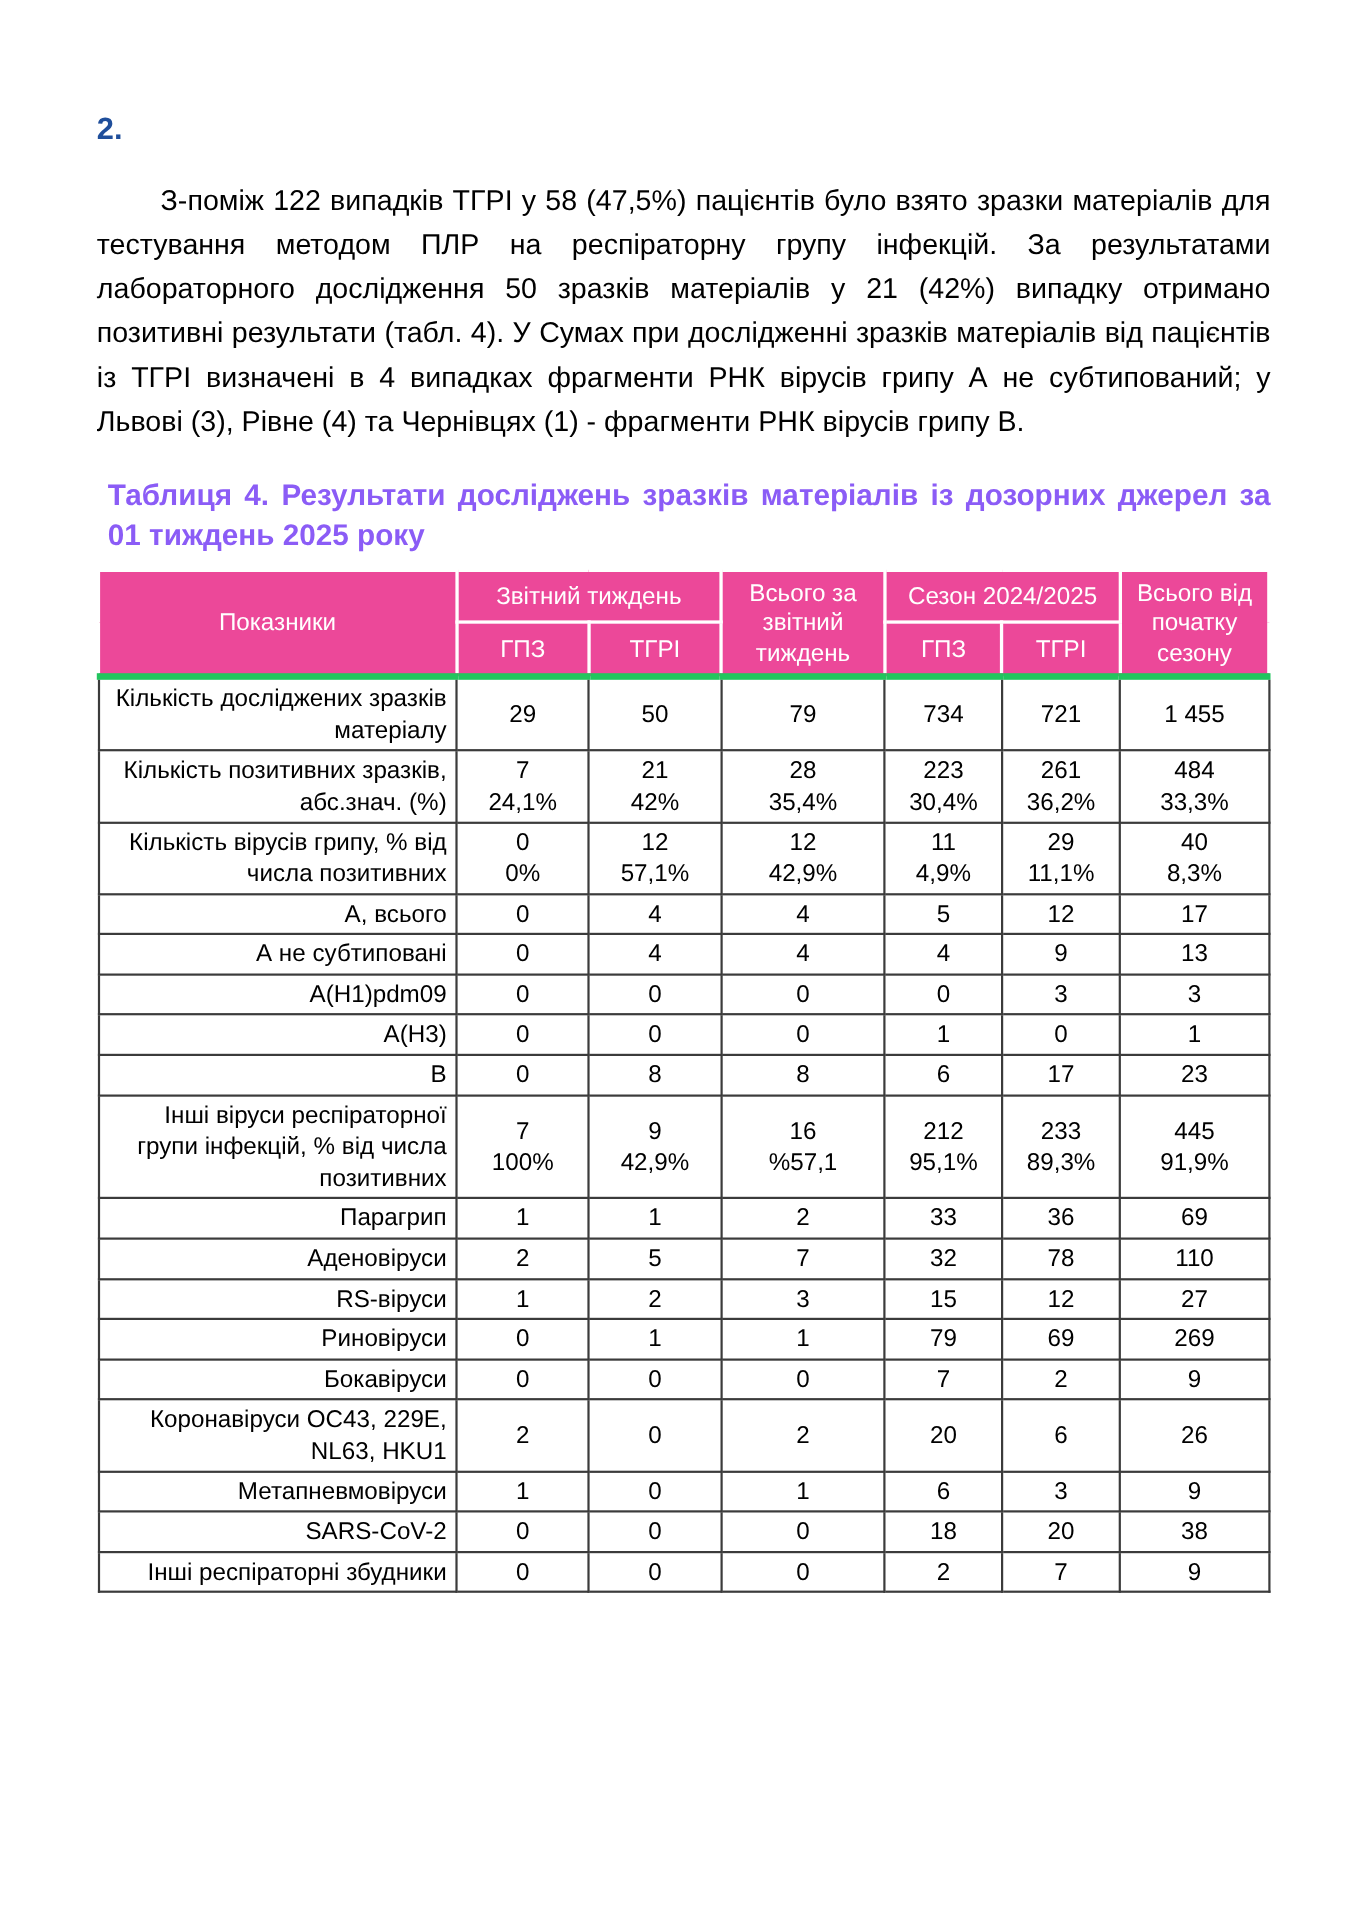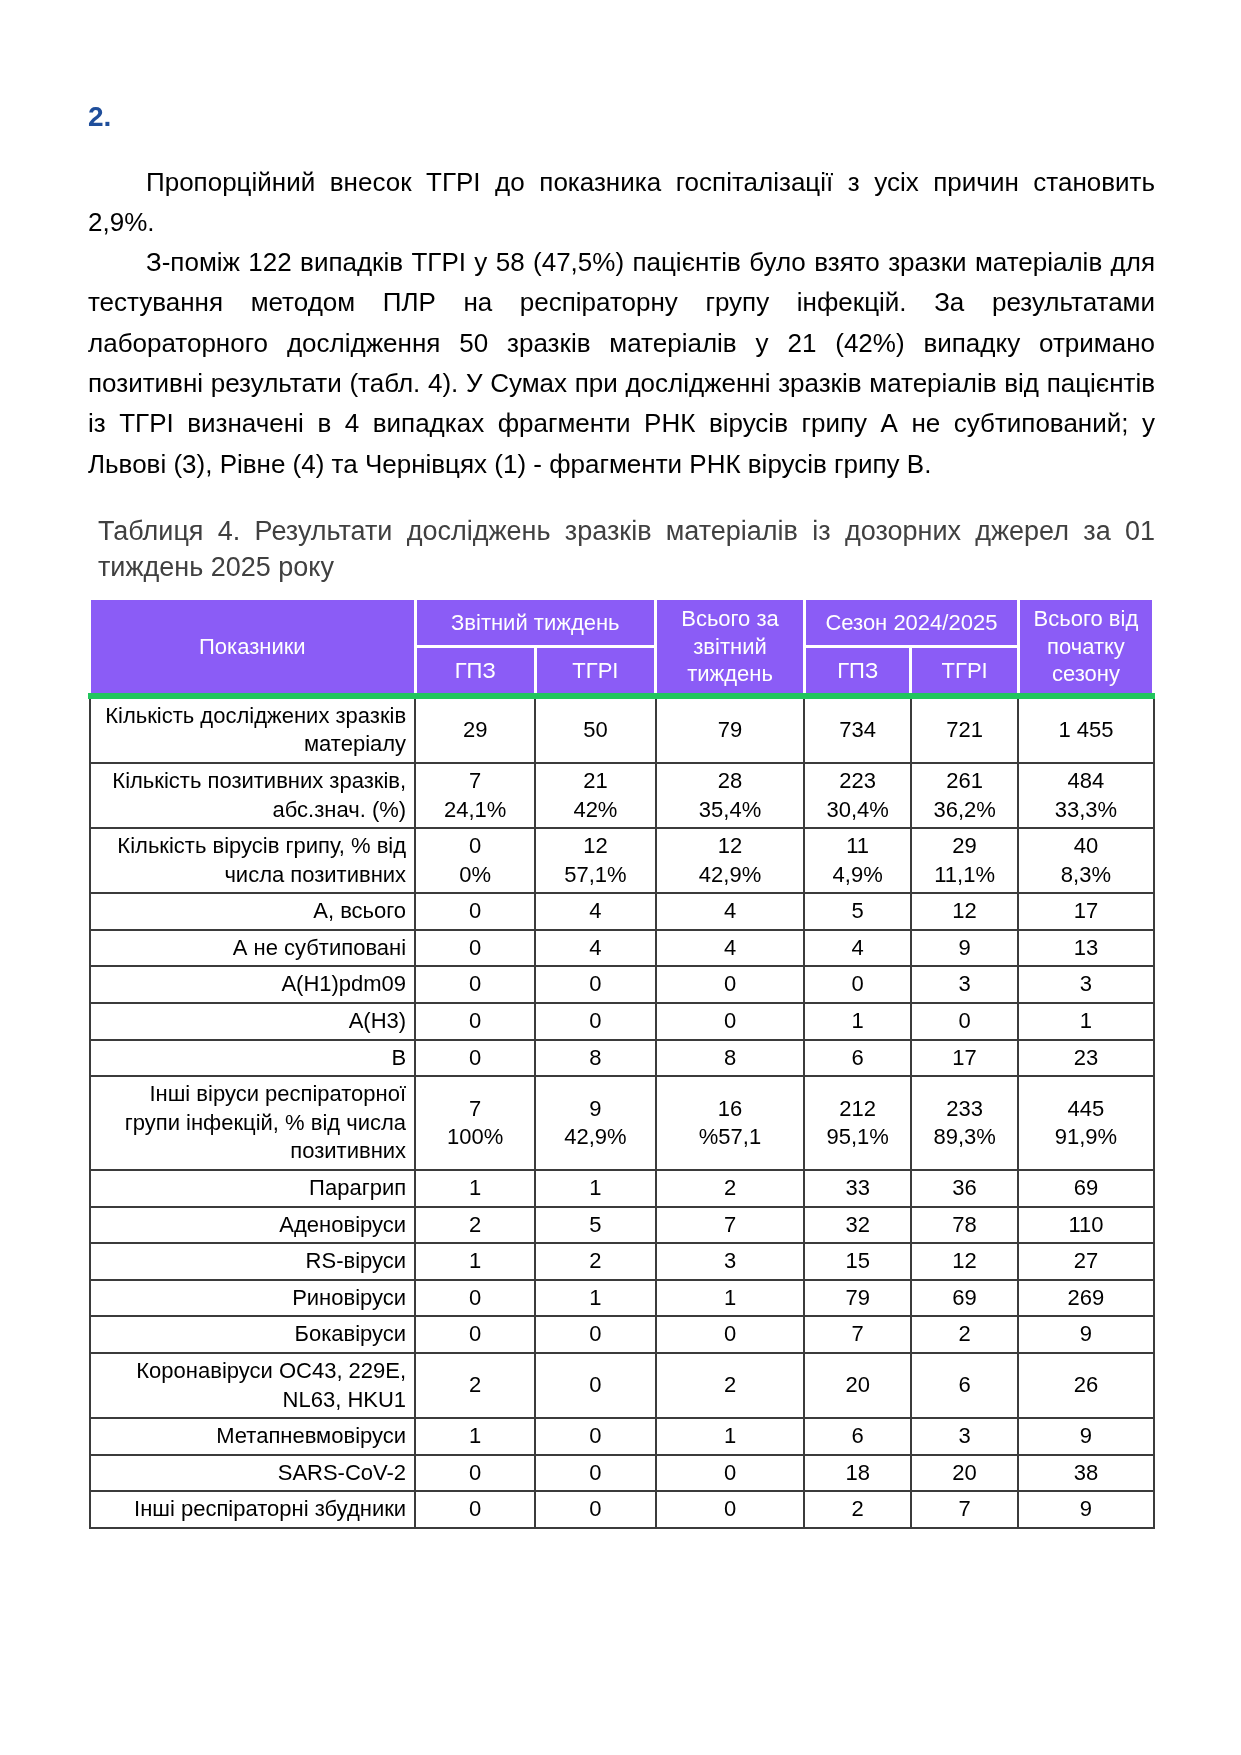--- a/index.html
+++ b/index.html
@@ -26,33 +26,33 @@
   .body-par {
     margin: 0;
     font-size: 26px;
     line-height: 1.55;
     text-align: justify;
     text-indent: 58px;
   }
   .table-title {
     margin: 30px 0 12px 10px;
     font-size: 27px;
-    font-weight: normal;
-    color: #404040;
+    font-weight: bold;
+    color: #8b5cf6;
     line-height: 1.32;
     text-align: justify;
   }
   table.results {
     width: 100%;
     border-collapse: collapse;
     font-size: 22px;
     table-layout: fixed;
   }
   thead th {
-    background: #8b5cf6;
+    background: #ec4899;
     color: #ffffff;
     font-weight: normal;
     border: 3px solid #ffffff;
     padding: 5px 4px;
     line-height: 1.25;
     text-align: center;
     vertical-align: middle;
   }
   thead th.h-dark-bottom { border-bottom: 6px solid #22c55e; }
   tbody td {
@@ -67,21 +67,20 @@
 </style>
 </head>
 <body>
 
 <div class="page">
 
   <h2 class="section-heading">
     <span>2.</span>
   </h2>
 
-  <p class="body-par">Пропорційний внесок ТГРІ до показника госпіталізації з усіх причин становить 2,9%.</p>
   <p class="body-par">З-поміж 122 випадків ТГРІ у 58 (47,5%) пацієнтів було взято зразки матеріалів для тестування методом ПЛР на респіраторну групу інфекцій. За результатами лабораторного дослідження 50 зразків матеріалів у 21 (42%) випадку отримано позитивні результати (табл. 4). У Сумах при дослідженні зразків матеріалів від пацієнтів із ТГРІ визначені в 4 випадках фрагменти РНК вірусів грипу А не субтипований; у Львові (3), Рівне (4) та Чернівцях (1) - фрагменти РНК вірусів грипу В.</p>
 
   <p class="table-title">Таблиця 4. Результати досліджень зразків матеріалів із дозорних джерел за 01 тиждень 2025 року</p>
 
   <table class="results">
     <colgroup>
       <col style="width:30.6%">
       <col style="width:11.3%">
       <col style="width:11.3%">
       <col style="width:14.0%">

